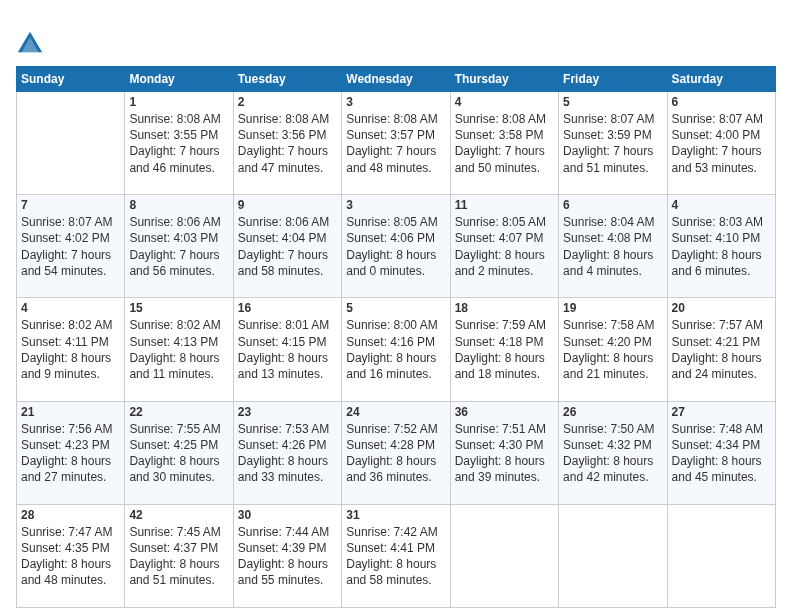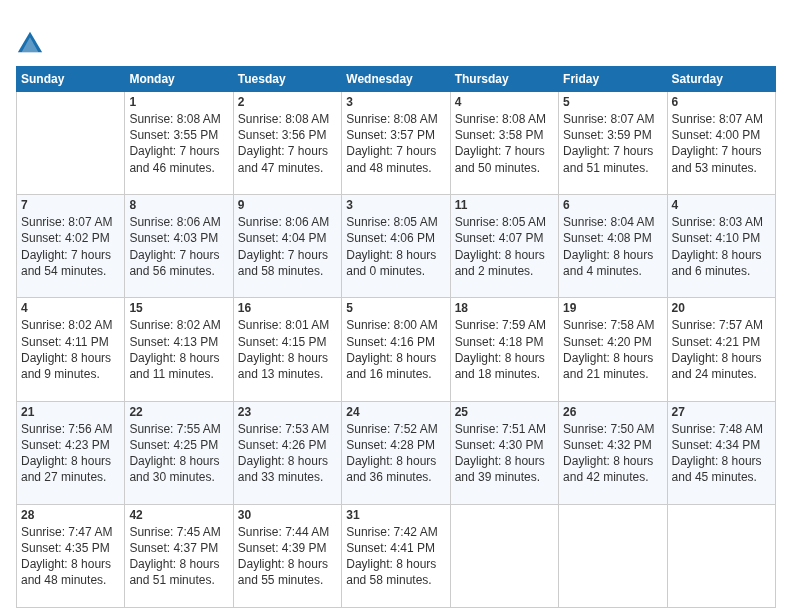--- a/index.html
+++ b/index.html
@@ -224,21 +224,21 @@
           </td>
           <td>
             <span class="day-num">23</span>
             <div class="day-info">Sunrise: 7:53 AM<br>Sunset: 4:26 PM<br>Daylight: 8 hours and 33 minutes.</div>
           </td>
           <td>
             <span class="day-num">24</span>
             <div class="day-info">Sunrise: 7:52 AM<br>Sunset: 4:28 PM<br>Daylight: 8 hours and 36 minutes.</div>
           </td>
           <td>
-            <span class="day-num">25</span>
+            <span class="day-num">36</span>
             <div class="day-info">Sunrise: 7:51 AM<br>Sunset: 4:30 PM<br>Daylight: 8 hours and 39 minutes.</div>
           </td>
           <td>
             <span class="day-num">26</span>
             <div class="day-info">Sunrise: 7:50 AM<br>Sunset: 4:32 PM<br>Daylight: 8 hours and 42 minutes.</div>
           </td>
           <td>
             <span class="day-num">27</span>
             <div class="day-info">Sunrise: 7:48 AM<br>Sunset: 4:34 PM<br>Daylight: 8 hours and 45 minutes.</div>
           </td>

